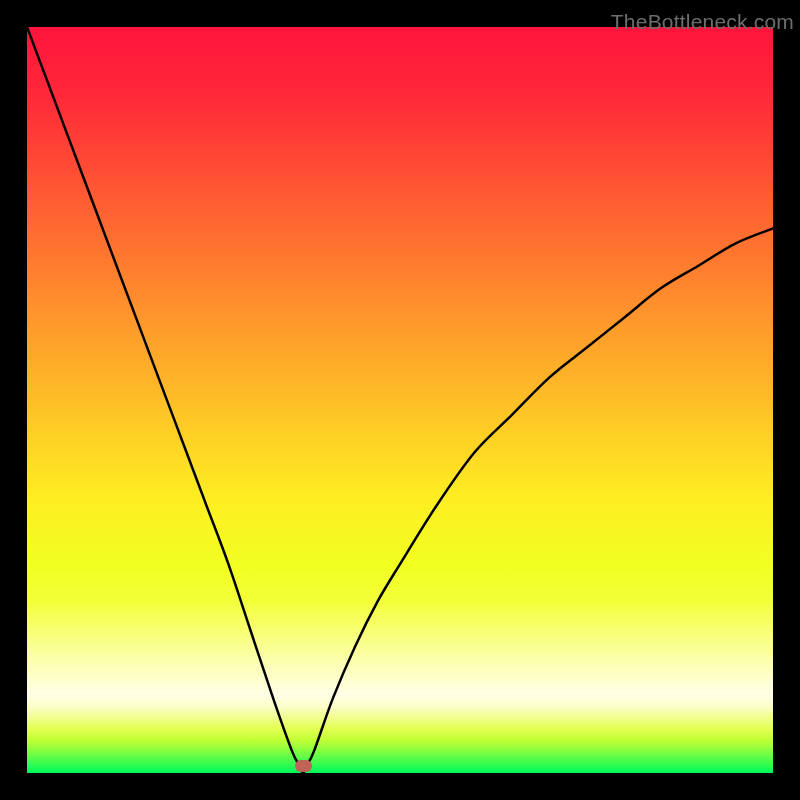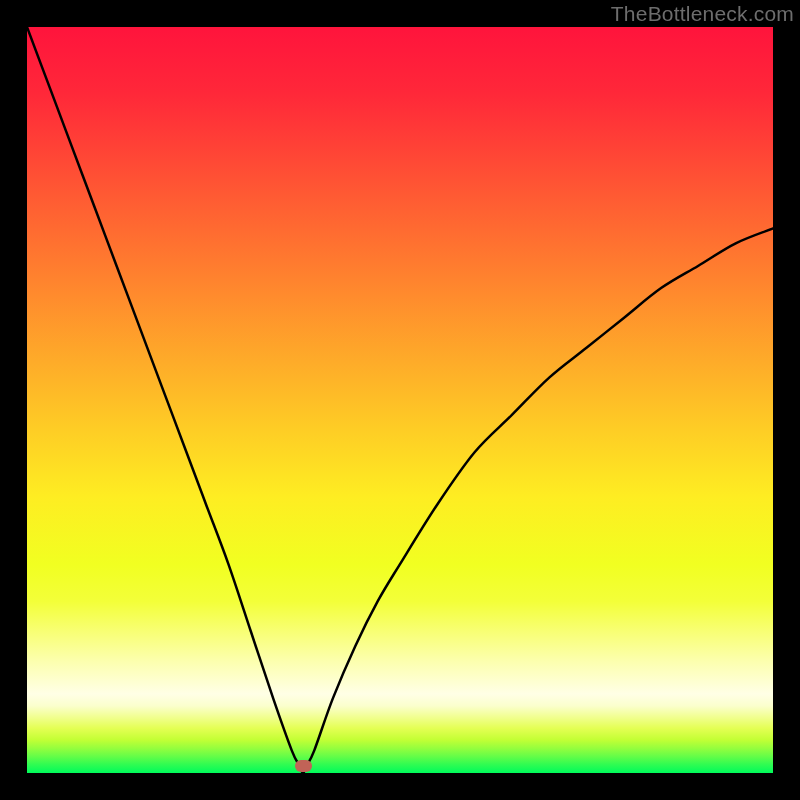--- a/index.html
+++ b/index.html
@@ -22,21 +22,21 @@
   .plot {
     position: absolute;
     left: 27px;
     top: 27px;
     width: 746px;
     height: 746px;
     overflow: hidden;
   }
   .watermark {
     position: absolute;
-    top: 2px;
+    top: 10px;
     right: 6px;
     color: #6d6d6d;
     font-size: 21px;
     font-weight: 500;
     letter-spacing: 0.2px;
   }
   .marker {
     position: absolute;
     width: 17px;
     height: 12px;

